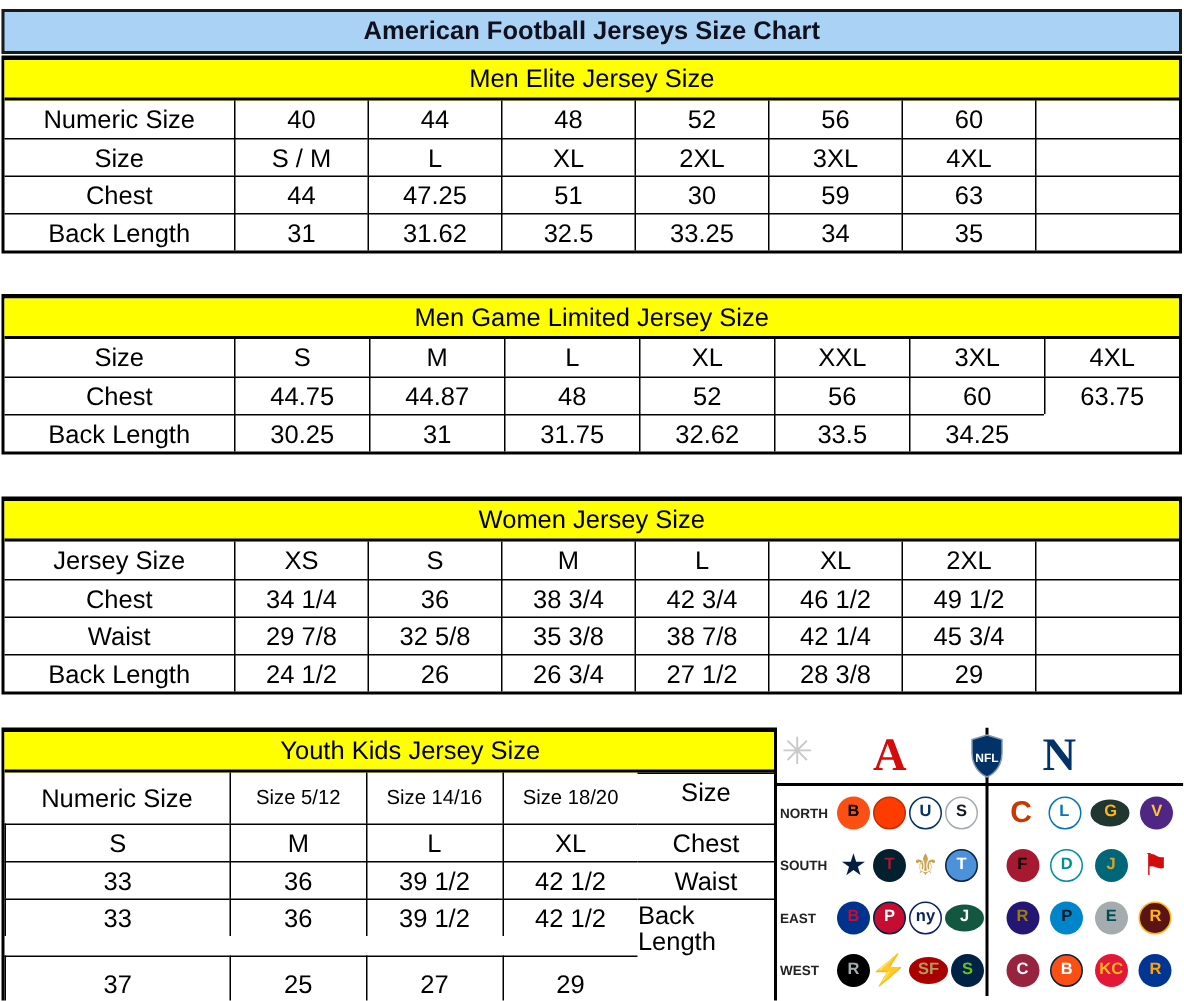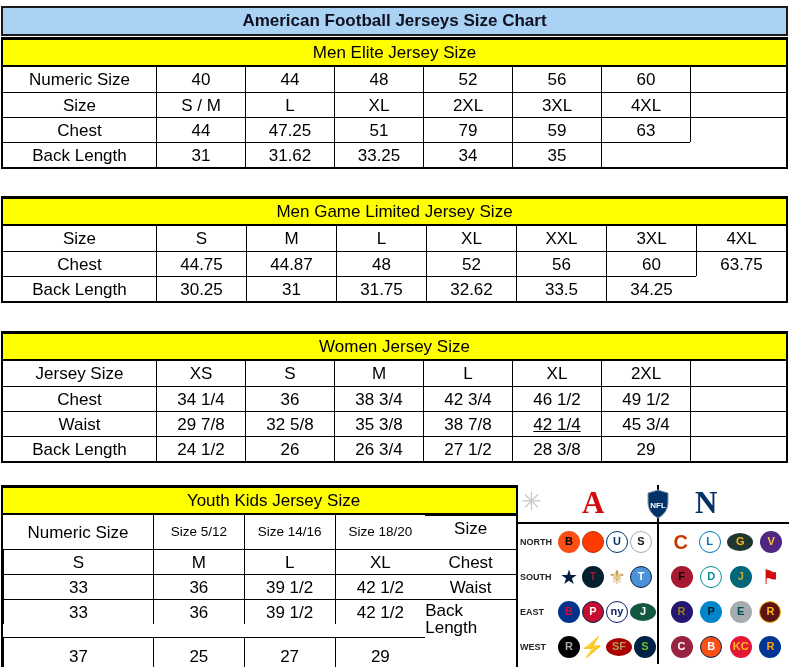--- a/index.html
+++ b/index.html
@@ -83,27 +83,28 @@
       <div class="cell bl bt" style="height: 25px;">L</div>
       <div class="cell bl bt" style="height: 25px;">XL</div>
       <div class="cell bl bt" style="height: 25px;">2XL</div>
       <div class="cell bl bt" style="height: 25px;">3XL</div>
       <div class="cell bl bt" style="height: 25px;">4XL</div>
       <div class="cell bl bt" style="height: 25px;"></div>
       <div class="cell bt" style="height: 25px;">Chest</div>
       <div class="cell bl bt" style="height: 25px;">44</div>
       <div class="cell bl bt" style="height: 25px;">47.25</div>
       <div class="cell bl bt" style="height: 25px;">51</div>
-      <div class="cell bl bt" style="height: 25px;">79</div>
+      <div class="cell bl bt" style="height: 25px;">30</div>
       <div class="cell bl bt" style="height: 25px;">59</div>
       <div class="cell bl bt" style="height: 25px;">63</div>
       <div class="cell bl bt" style="height: 25px;"></div>
       <div class="cell bt" style="height: 25px;">Back Length</div>
       <div class="cell bl bt" style="height: 25px;">31</div>
       <div class="cell bl bt" style="height: 25px;">31.62</div>
+      <div class="cell bl bt" style="height: 25px;">32.5</div>
       <div class="cell bl bt" style="height: 25px;">33.25</div>
       <div class="cell bl bt" style="height: 25px;">34</div>
       <div class="cell bl bt" style="height: 25px;">35</div>
       <div class="cell bl bt" style="height: 25px;"></div>
     </div>
   <div class="tbl" data-table="1" style="grid-template-columns: 153px repeat(7, 1fr);">
       <div class="hdr" style="grid-column: 1 / -1; background: rgb(255, 255, 0);">Men Game Limited Jersey Size</div>
       <div class="cell" style="height: 25px;">Size</div>
       <div class="cell bl" style="height: 25px;">S</div>
       <div class="cell bl" style="height: 25px;">M</div>
@@ -144,21 +145,21 @@
       <div class="cell bl bt" style="height: 25px;">38 3/4</div>
       <div class="cell bl bt" style="height: 25px;">42 3/4</div>
       <div class="cell bl bt" style="height: 25px;">46 1/2</div>
       <div class="cell bl bt" style="height: 25px;">49 1/2</div>
       <div class="cell bl bt" style="height: 25px;"></div>
       <div class="cell bt" style="height: 25px;">Waist</div>
       <div class="cell bl bt" style="height: 25px;">29 7/8</div>
       <div class="cell bl bt" style="height: 25px;">32 5/8</div>
       <div class="cell bl bt" style="height: 25px;">35 3/8</div>
       <div class="cell bl bt" style="height: 25px;">38 7/8</div>
-      <div class="cell bl bt" style="height: 25px; text-decoration: underline;">42 1/4</div>
+      <div class="cell bl bt" style="height: 25px;">42 1/4</div>
       <div class="cell bl bt" style="height: 25px;">45 3/4</div>
       <div class="cell bl bt" style="height: 25px;"></div>
       <div class="cell bt" style="height: 25px;">Back Length</div>
       <div class="cell bl bt" style="height: 25px;">24 1/2</div>
       <div class="cell bl bt" style="height: 25px;">26</div>
       <div class="cell bl bt" style="height: 25px;">26 3/4</div>
       <div class="cell bl bt" style="height: 25px;">27 1/2</div>
       <div class="cell bl bt" style="height: 25px;">28 3/8</div>
       <div class="cell bl bt" style="height: 25px;">29</div>
       <div class="cell bl bt" style="height: 25px;"></div>

